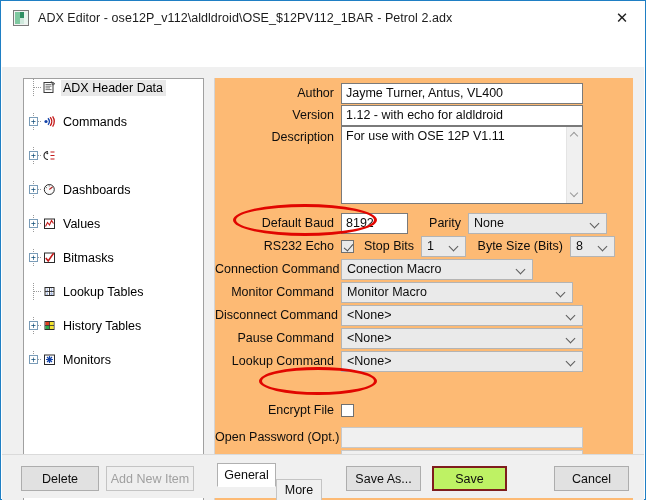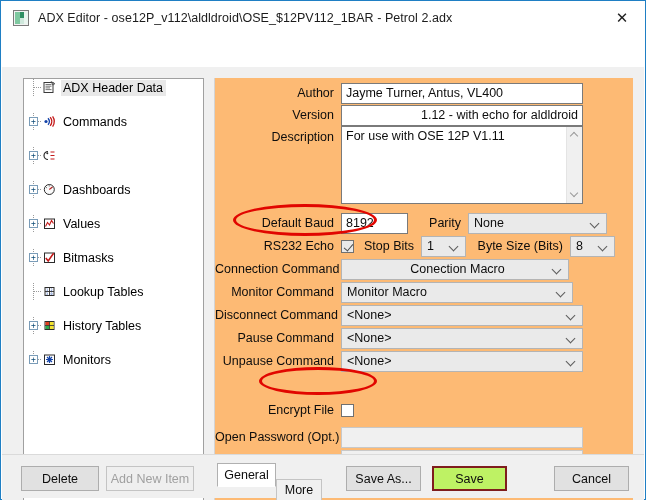--- a/index.html
+++ b/index.html
@@ -492,21 +492,21 @@
     <div id="form-panel">
       <div id="form-inner">
 
         <div class="row" style="top:4px; width:419px;">
           <div class="lbl" style="width:126px;">Author</div>
           <div class="txt" style="width:242px;">Jayme Turner, Antus, VL400</div>
         </div>
 
         <div class="row" style="top:26px; width:419px;">
           <div class="lbl" style="width:126px;">Version</div>
-          <div class="txt" style="width:242px;text-align:right;">1.12 - with echo for aldldroid</div>
+          <div class="txt" style="width:242px;">1.12 - with echo for aldldroid</div>
         </div>
 
         <div class="row" style="top:48px; width:126px;">
           <div class="lbl" style="width:126px;">Description</div>
         </div>
 
         <div id="desc-box">
           <div id="desc-text">For use with OSE 12P V1.11</div>
           <div id="desc-scroll">
             <span class="arrow up">
@@ -538,21 +538,21 @@
           </div>
           <div class="lbl" style="width:104px;">Byte Size (Bits)</div>
           <div class="combo" style="width:45px;">
             <span>8</span>
             <span class="chev"></span>
           </div>
         </div>
 
         <div class="row" style="top:180px; width:419px;">
           <div class="lbl" style="width:126px;">Connection Command</div>
-          <div class="combo" style="width:228px;justify-content:center;">
+          <div class="combo" style="width:192px;">
             <span>Conection Macro</span>
             <span class="chev"></span>
           </div>
         </div>
 
         <div class="row" style="top:203px; width:419px;">
           <div class="lbl" style="width:126px;">Monitor Command</div>
           <div class="combo" style="width:232px;">
             <span>Monitor Macro</span>
             <span class="chev"></span>
@@ -569,21 +569,21 @@
 
         <div class="row" style="top:249px; width:419px;">
           <div class="lbl" style="width:126px;">Pause Command</div>
           <div class="combo" style="width:242px;">
             <span>&lt;None&gt;</span>
             <span class="chev"></span>
           </div>
         </div>
 
         <div class="row" style="top:272px; width:419px;">
-          <div class="lbl" style="width:126px;">Unpause Command</div>
+          <div class="lbl" style="width:126px;">Lookup Command</div>
           <div class="combo" style="width:242px;">
             <span>&lt;None&gt;</span>
             <span class="chev"></span>
           </div>
         </div>
 
         <div class="row" style="top:321px; width:419px;">
           <div class="lbl" style="width:126px;">Encrypt File</div>
           <div class="cbox"></div>
         </div>

